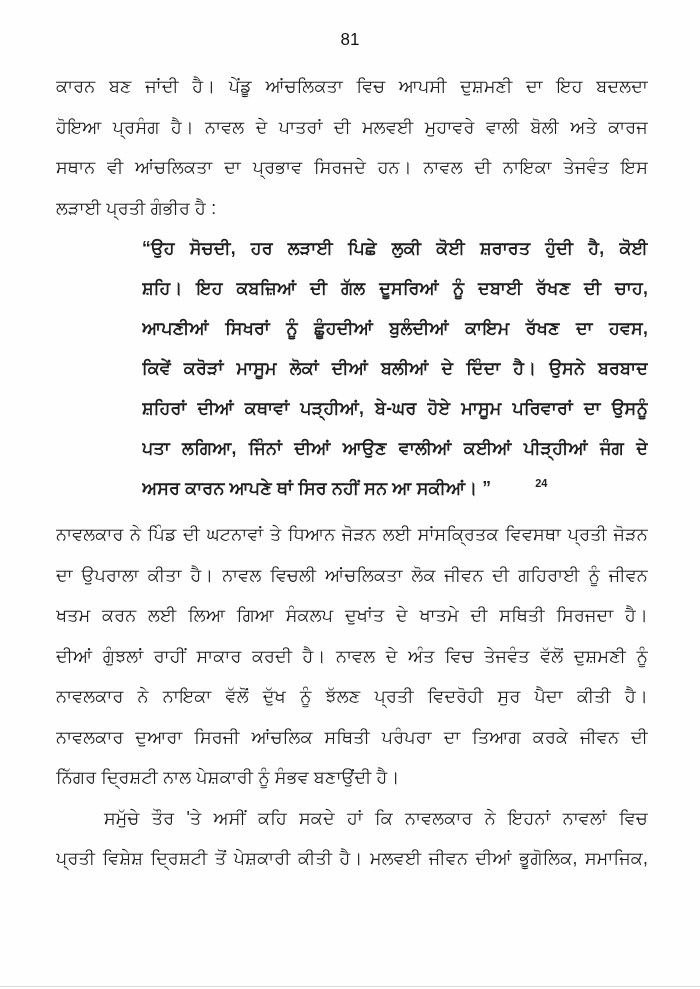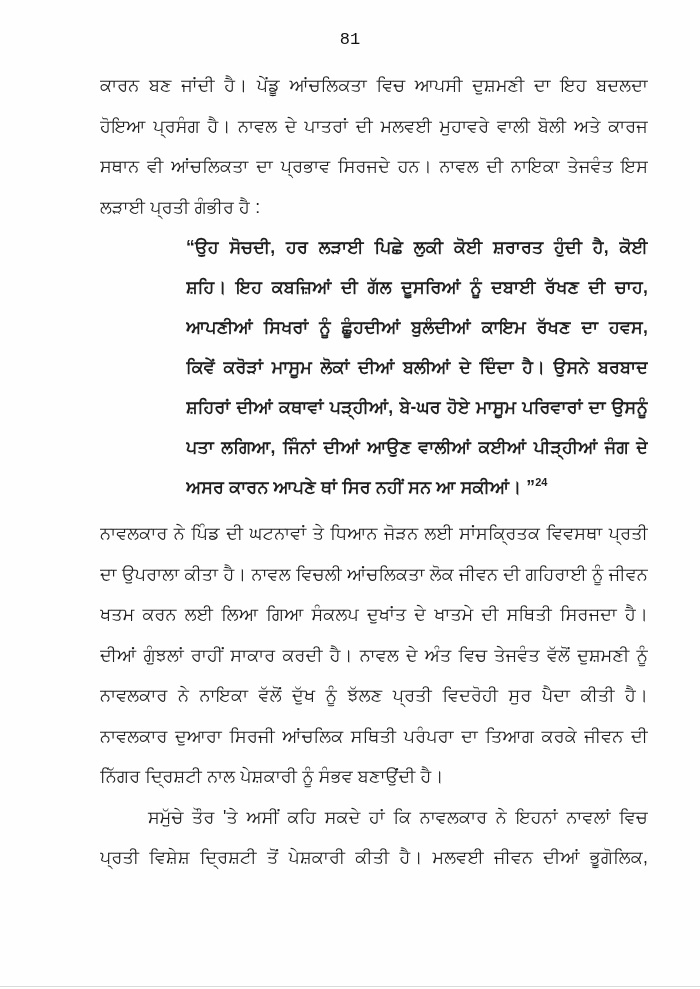--- a/index.html
+++ b/index.html
@@ -13,26 +13,26 @@
     height: 989px;
     background: #fefefe;
     overflow: hidden;
     font-family: "Liberation Sans", sans-serif;
     color: #1f1f1f;
     box-sizing: border-box;
   }
   .pageno {
     padding-top: 30px;
     text-align: center;
-    font-family: Liberation Mono, monospace;
+    font-family: Liberation Sans, sans-serif;
     font-size: 17px;
     color: #111;
   }
   .textblock {
-    margin: 16px 52px 0 100px;
+    margin: 16px 52px 0 56px;
     font-size: 17.5px;
   }
   .line {
     line-height: 40.5px;
     height: 40.5px;
     text-align: justify;
     text-align-last: justify;
     overflow: hidden;
     letter-spacing: 0.2px;
   }
@@ -52,20 +52,21 @@
     margin-top: 6px;
   }
   .indent-first {
     text-indent: 48px;
   }
   sup.ref {
     font-size: 11px;
     line-height: 0;
     vertical-align: 7px;
     letter-spacing: 0;
+    padding-left: 44px;
   }
   .bottom-edge {
     position: absolute;
     left: 0;
     right: 0;
     bottom: 2px;
     height: 1px;
     background: #d9d9d9;
   }
 </style>

